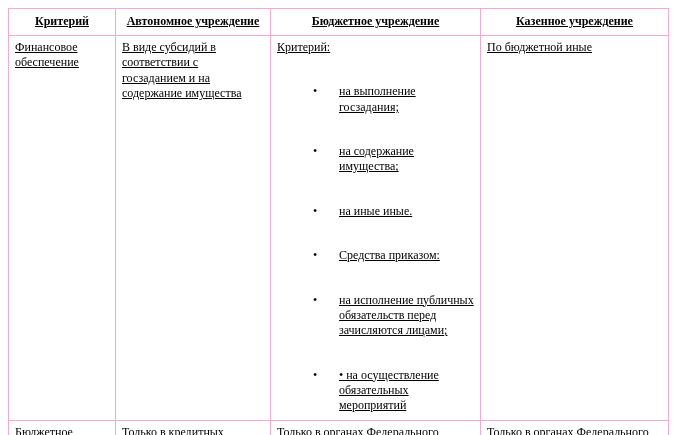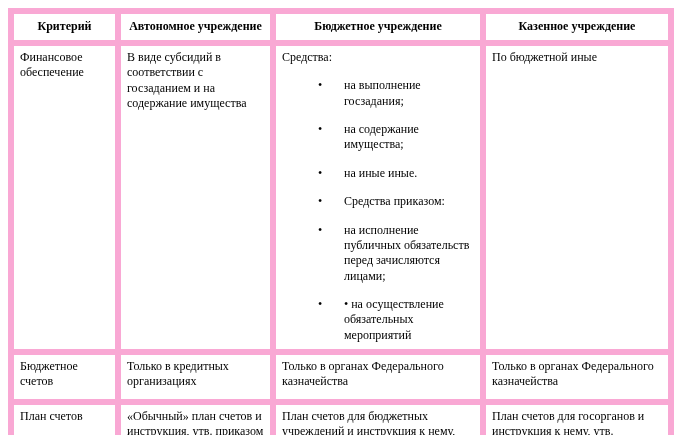--- a/index.html
+++ b/index.html
@@ -18,24 +18,25 @@
   }
   table.compare {
     width: 660px;
     border-collapse: collapse;
     table-layout: fixed;
     font-size: 12px;
     line-height: 1.28;
   }
   table.compare th,
   table.compare td {
-    border: 6px solid #f9a8d4;
+    border: 1px solid #f9a8d4;
     vertical-align: top;
     padding: 4px 6px 6px 6px;
     word-wrap: break-word;
+    text-decoration: underline;
   }
   table.compare th {
     text-align: center;
     vertical-align: middle;
     font-weight: bold;
     padding: 3px 4px;
     height: 20px;
   }
   col.c1 { width: 107px; }
   col.c2 { width: 155px; }
@@ -48,21 +49,21 @@
   td.r4   { height: 54px; }
 
   ul.bullets {
     list-style: none;
     margin: 0;
     padding: 0 0 0 36px;
   }
   ul.bullets li {
     position: relative;
     padding-left: 26px;
-    margin-top: 13px;
+    margin-top: 29px;
   }
   ul.bullets li::before {
     content: "\2022";
     position: absolute;
     left: 0;
     top: 0;
   }
 </style>
 </head>
 <body>
@@ -81,21 +82,21 @@
         <th>Автономное учреждение</th>
         <th>Бюджетное учреждение</th>
         <th>Казенное учреждение</th>
       </tr>
     </thead>
     <tbody>
       <tr>
         <td class="tall">Финансовое обеспечение</td>
         <td class="tall">В виде субсидий в соответствии с госзаданием и на содержание имущества</td>
         <td class="tall">
-          <div>Средства:</div>
+          <div>Критерий:</div>
           <ul class="bullets">
               <li>на выполнение госзадания;</li>
               <li>на содержание имущества;</li>
               <li>на иные иные.</li>
               <li>Средства приказом:</li>
               <li>на исполнение публичных обязательств перед зачисляются лицами;</li>
               <li>• на осуществление обязательных мероприятий</li>
             </ul>
         </td>
         <td class="tall">По бюджетной иные</td>

